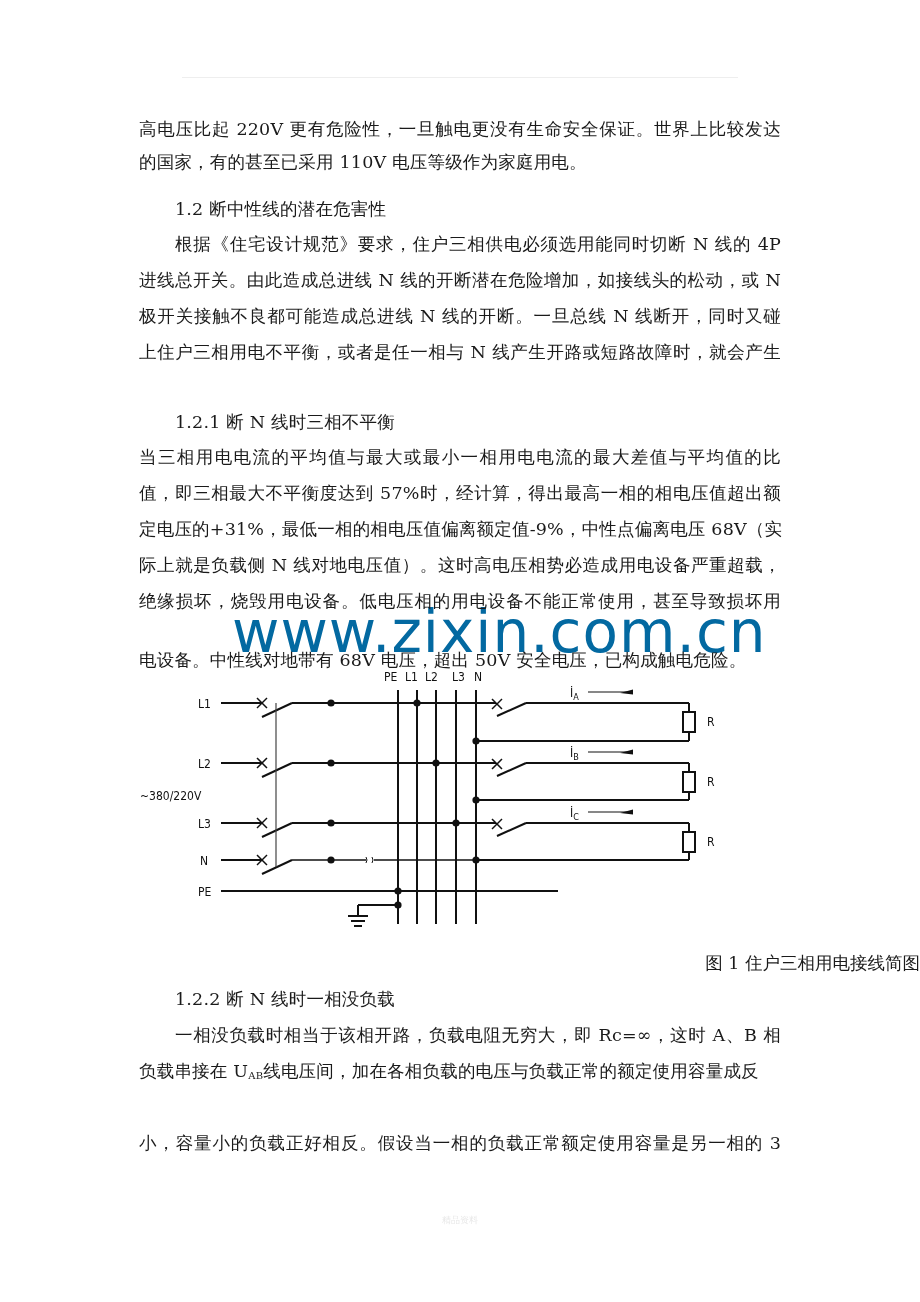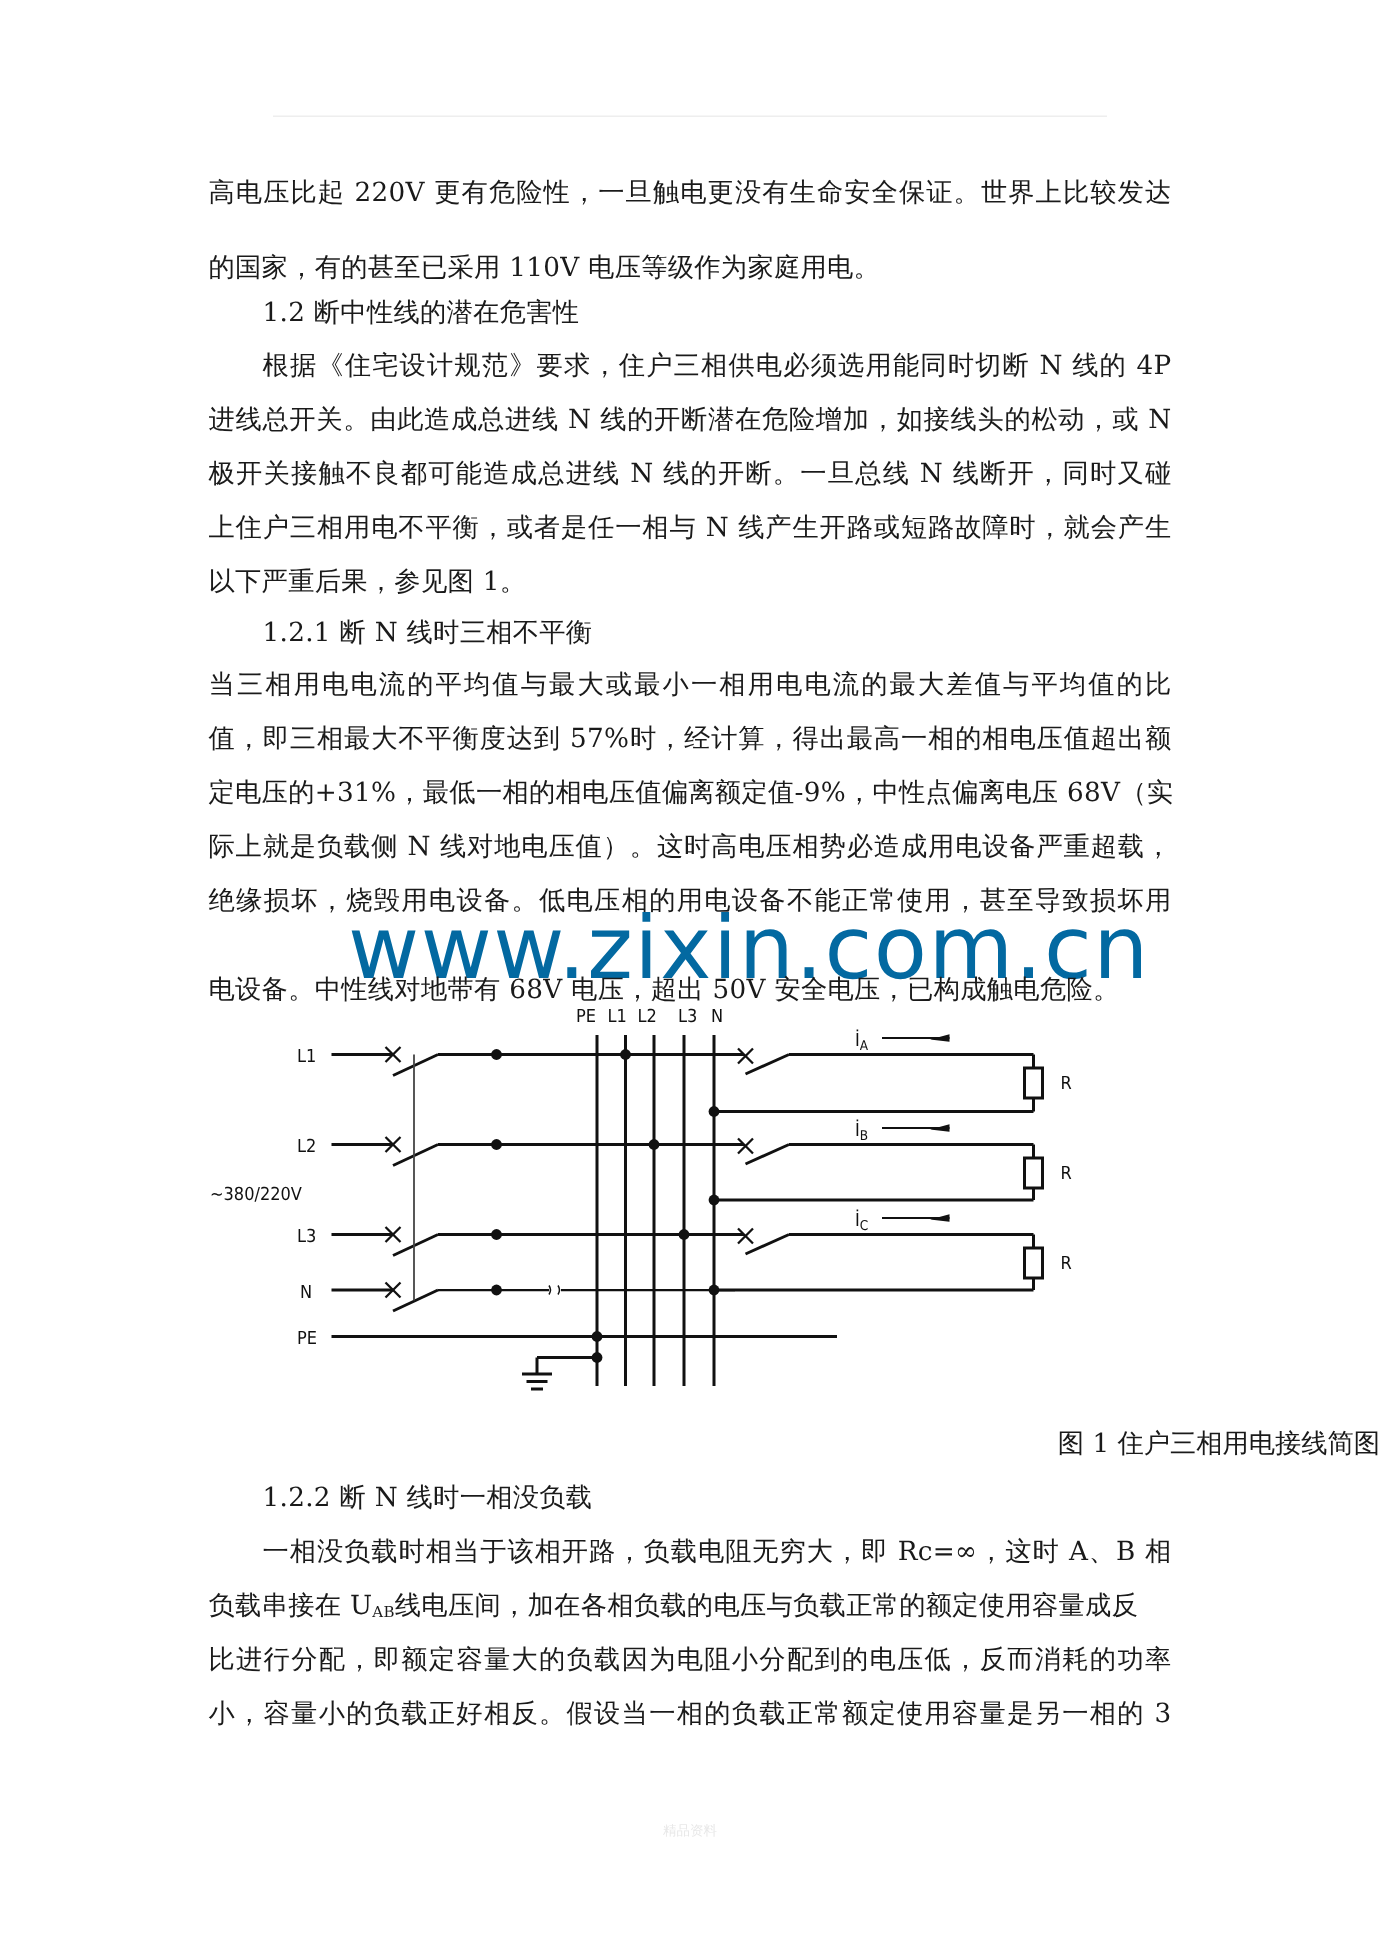--- a/index.html
+++ b/index.html
@@ -23,29 +23,28 @@
 </head>
 <body>
 
 <div class="header-rule"></div>
 
 <div class="watermark">www.zixin.com.cn</div>
 
 <div class="textlayer">
 
   <div class="line justify" style="top:111px">高电压比起 220V 更有危险性，一旦触电更没有生命安全保证。世界上比较发达</div>
-  <div class="line" style="top:161px">的国家，有的甚至已采用 110V 电压等级作为家庭用电。</div>
+  <div class="line" style="top:144px">的国家，有的甚至已采用 110V 电压等级作为家庭用电。</div>
 
   <div class="line indent" style="top:191px">1.2 断中性线的潜在危害性</div>
 
   <div class="line indent justify" style="top:226px">根据《住宅设计规范》要求，住户三相供电必须选用能同时切断 N 线的 4P</div>
   <div class="line justify" style="top:262px">进线总开关。由此造成总进线 N 线的开断潜在危险增加，如接线头的松动，或 N</div>
   <div class="line justify" style="top:298px">极开关接触不良都可能造成总进线 N 线的开断。一旦总线 N 线断开，同时又碰</div>
   <div class="line justify" style="top:334px">上住户三相用电不平衡，或者是任一相与 N 线产生开路或短路故障时，就会产生</div>
-  <div class="line" style="top:370px">以下严重后果，参见图 1。</div>
 
   <div class="line indent" style="top:404px">1.2.1 断 N 线时三相不平衡</div>
 
   <div class="line justify" style="top:439px">当三相用电电流的平均值与最大或最小一相用电电流的最大差值与平均值的比</div>
   <div class="line justify" style="top:475px">值，即三相最大不平衡度达到 57%时，经计算，得出最高一相的相电压值超出额</div>
   <div class="line justify" style="top:511px">定电压的+31%，最低一相的相电压值偏离额定值-9%，中性点偏离电压 68V（实</div>
   <div class="line justify" style="top:547px">际上就是负载侧 N 线对地电压值）。这时高电压相势必造成用电设备严重超载，</div>
   <div class="line justify" style="top:583px">绝缘损坏，烧毁用电设备。低电压相的用电设备不能正常使用，甚至导致损坏用</div>
   <div class="line" style="top:642px">电设备。中性线对地带有 68V 电压，超出 50V 安全电压，已构成触电危险。</div>
 
@@ -172,18 +171,17 @@
     <text class="dlabel" x="577" y="126">R</text>
     <text class="dlabel" x="577" y="186">R</text>
   </svg>
 
   <div class="caption" style="top:945px">图 1  住户三相用电接线简图</div>
 
   <div class="line indent" style="top:981px">1.2.2 断 N 线时一相没负载</div>
 
   <div class="line indent justify" style="top:1017px">一相没负载时相当于该相开路，负载电阻无穷大，即 Rc=∞，这时 A、B 相</div>
   <div class="line" style="top:1053px"><span>负载串接在 </span><span><span>U</span><sub>AB</sub></span><span>线电压间，加在各相负载的电压与负载正常的额定使用容量成反</span></div>
-  <div class="line justify" style="top:1089px">比进行分配，即额定容量大的负载因为电阻小分配到的电压低，反而消耗的功率</div>
   <div class="line justify" style="top:1125px">小，容量小的负载正好相反。假设当一相的负载正常额定使用容量是另一相的 3</div>
 
 </div>
 
 <div class="footer">精品资料</div>
 
 </body></html>

